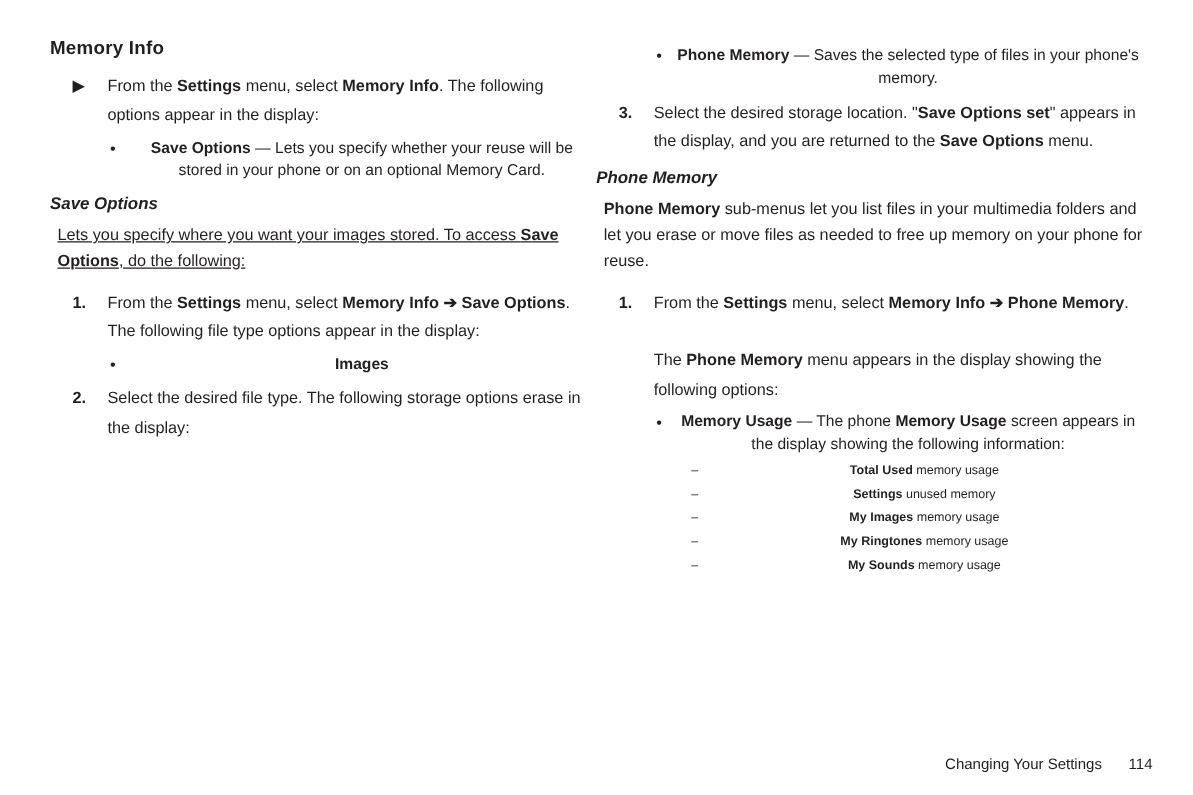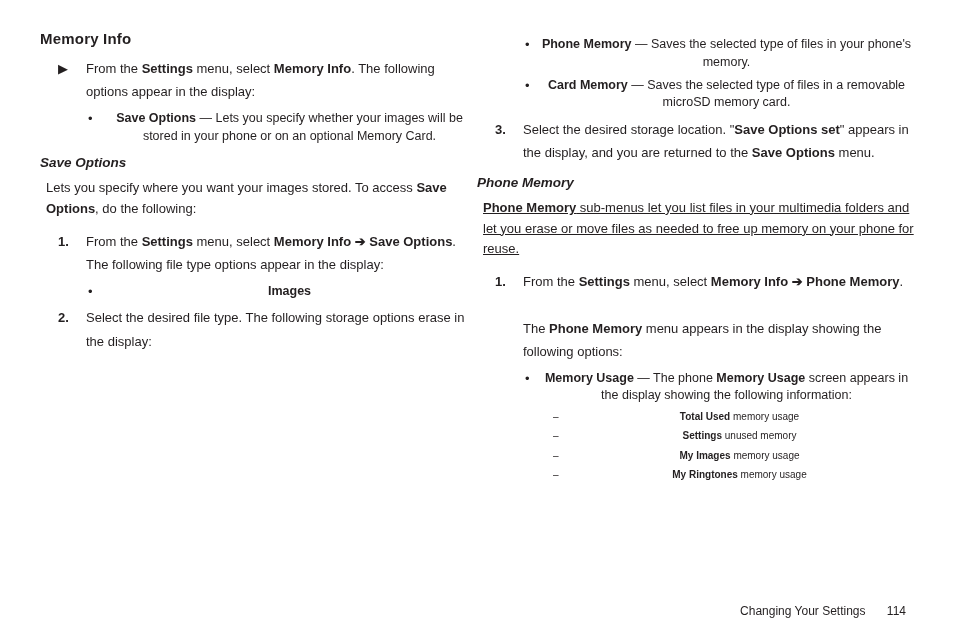--- a/index.html
+++ b/index.html
@@ -85,21 +85,21 @@
     font-stretch: condensed;
   }
   ul.dash > li::before {
     content: "–";
     position: absolute;
     left: 0;
   }
   .footer {
     position: absolute;
     bottom: 18px;
-    right: 48px;
+    right: 32px;
     font-size: 12px;
     color: #231f20;
   }
   .footer .sect { margin-right: 18px; }
   .arrow-inline { font-weight: 700; }
 </style>
 </head>
 <body>
 
 <div class="page">
@@ -110,26 +110,26 @@
 
 
     <div class="step">
       <div class="marker arrow">▶</div>
       <div class="content">
         <span>From the </span><span class="b">Settings</span><span> menu, select </span><span class="b">Memory Info</span><span>. The following options appear in the display:</span>
       </div>
     </div>
 
     <ul class="bullets">
-      <li><span class="b">Save Options</span><span> — Lets you specify whether your images will be stored in your phone or on an optional Memory Card.</span></li>
+      <li><span class="b">Save Options</span><span> — Lets you specify whether your reuse will be stored in your phone or on an optional Memory Card.</span></li>
     </ul>
 
     <h3 class="sub">Save Options</h3>
 
-    <p class="body" style="margin-left:6px;">
+    <p class="body" style="margin-left:6px;text-decoration:underline;">
       <span>Lets you specify where you want your images stored. To access </span><span class="b">Save Options</span><span>, do the following:</span>
     </p>
 
     <div class="step">
       <div class="marker num">1.</div>
       <div class="content">
         <span>From the </span><span class="b">Settings</span><span> menu, select </span><span class="b">Memory Info</span><span class="arrow-inline"> ➔ </span><span class="b">Save Options</span><span>. The following file type options appear in the display:</span>
       </div>
     </div>
 
@@ -143,53 +143,53 @@
         <span>Select the desired file type. The following storage options erase in the display:</span>
       </div>
     </div>
 
   </div>
 
   <div class="col">
 
     <ul class="bullets" style="margin-top:6px;">
       <li><span class="b">Phone Memory</span><span> — Saves the selected type of files in your phone's memory.</span></li>
-      <li><span class="b">Card Memory</span><span> — Saves the selected type of files in a removable microSD memory card.</span></li>
     </ul>
 
     <div class="step">
       <div class="marker num">3.</div>
       <div class="content">
         <span>Select the desired storage location. "</span><span class="b">Save Options set</span><span>" appears in the display, and you are returned to the </span><span class="b">Save Options</span><span> menu.</span>
       </div>
     </div>
 
     <h3 class="sub">Phone Memory</h3>
 
-    <p class="body" style="margin-left:6px;text-decoration:underline;">
+    <p class="body" style="margin-left:6px;">
       <span class="b">Phone Memory</span><span> sub-menus let you list files in your multimedia folders and let you erase or move files as needed to free up memory on your phone for reuse.</span>
     </p>
 
     <div class="step">
       <div class="marker num">1.</div>
       <div class="content">
         <span>From the </span><span class="b">Settings</span><span> menu, select </span><span class="b">Memory Info</span><span class="arrow-inline"> ➔ </span><span class="b">Phone Memory</span><span>.</span>
         <br><br>
         <span>The </span><span class="b">Phone Memory</span><span> menu appears in the display showing the following options:</span>
       </div>
     </div>
 
     <ul class="bullets">
       <li>
         <span class="b">Memory Usage</span><span> — The phone </span><span class="b">Memory Usage</span><span> screen appears in the display showing the following information:</span>
         <ul class="dash">
           <li><span class="b">Total Used</span><span> memory usage</span></li>
           <li><span class="b">Settings</span><span> unused memory</span></li>
           <li><span class="b">My Images</span><span> memory usage</span></li>
           <li><span class="b">My Ringtones</span><span> memory usage</span></li>
+          <li><span class="b">My Sounds</span><span> memory usage</span></li>
         </ul>
       </li>
     </ul>
 
   </div>
 </div>
 
 <div class="footer">
   <span class="sect">Changing Your Settings</span>
   <span>114</span>

